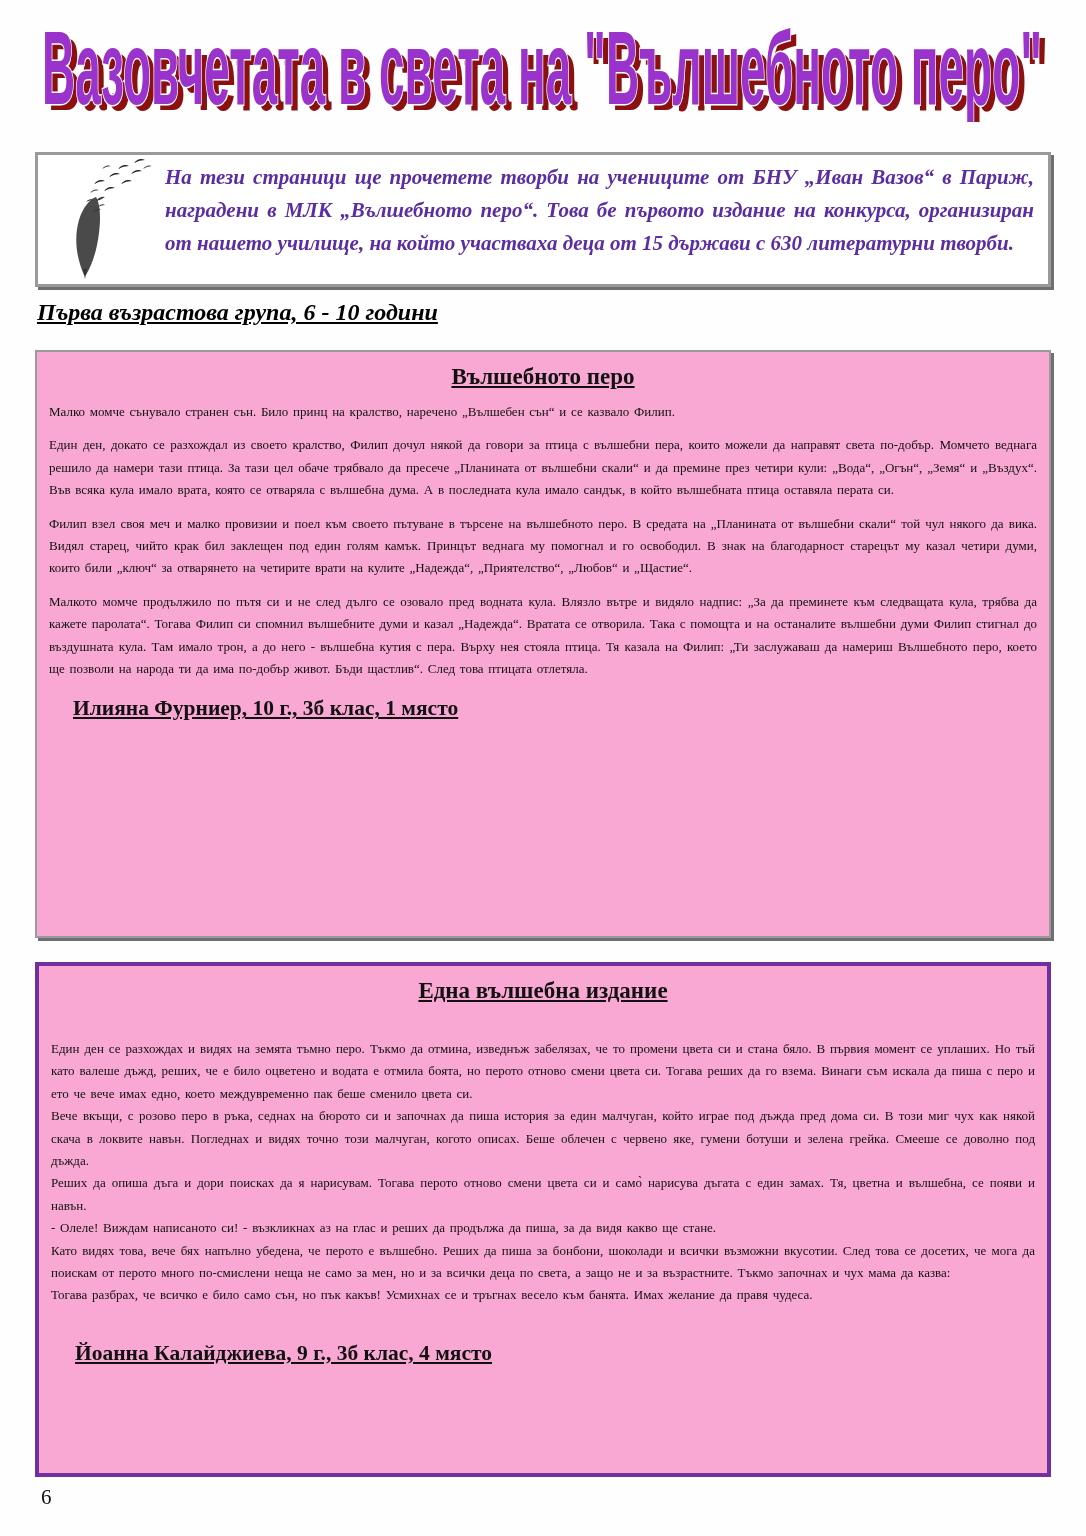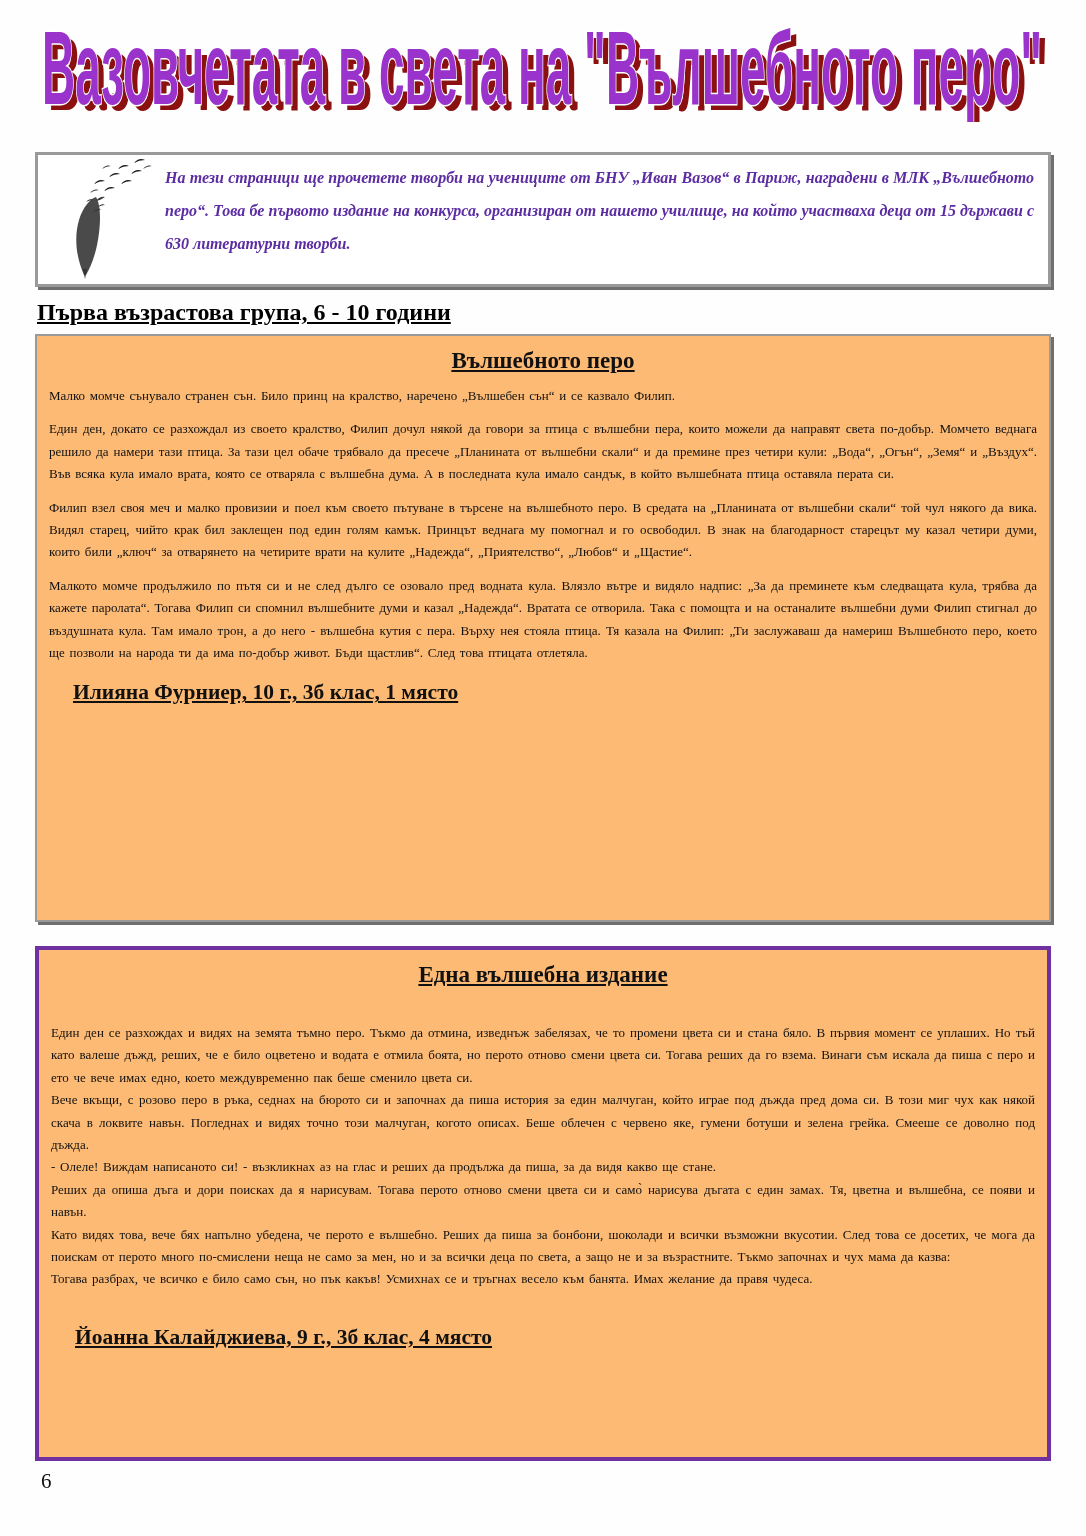--- a/index.html
+++ b/index.html
@@ -45,42 +45,43 @@
   .intro-feather {
     flex: 0 0 125px;
     height: 129px;
     display: flex;
     align-items: center;
     justify-content: center;
   }
   .intro-text {
     flex: 1 1 auto;
     padding: 6px 14px 0 2px;
-    font-size: 16px;
+    font-size: 21px;
     line-height: 33px;
     font-style: italic;
     font-weight: bold;
     color: #5b2ca2;
     text-align: justify;
   }
 
   
   .section-heading {
-    margin: 12px 0 8px 2px;
+    margin: 12px 0 24px 2px;
     font-size: 24px;
     font-weight: bold;
+    font-style: italic;
     text-decoration: underline;
     color: #000;
   }
 
   
   .story-box {
     width: 1016px;
     box-sizing: border-box;
-    background: #fdba74;
+    background: #f9a8d4;
     padding: 6px 12px 10px 12px;
   }
   .story-box.gray {
     border: 2px solid #9a9a9a;
     box-shadow: 3px 3px 0 #6f6f6f;
     margin-top: 0;
     min-height: 588px;
   }
   .story-box.purple {
     border: 4px solid #7030a0;
@@ -170,22 +171,22 @@
       <p>Малкото момче продължило по пътя си и не след дълго се озовало пред водната кула. Влязло вътре и видяло надпис: „За да преминете към следващата кула, трябва да кажете паролата“. Тогава Филип си спомнил вълшебните думи и казал „Надежда“. Вратата се отворила. Така с помощта и на останалите вълшебни думи Филип стигнал до въздушната кула. Там имало трон, а до него - вълшебна кутия с пера. Върху нея стояла птица. Тя казала на Филип: „Ти заслужаваш да намериш Вълшебното перо, което ще позволи на народа ти да има по-добър живот. Бъди щастлив“. След това птицата отлетяла.</p>
     </div>
     <span class="story-author">Илияна Фурниер, 10 г., 3б клас, 1 място</span>
   </div>
 
   <div class="story-box purple">
     <div class="story-title spaced">Една вълшебна издание</div>
     <div class="story-body tight">
       <p>Един ден се разхождах и видях на земята тъмно перо. Тъкмо да отмина,  изведнъж забелязах, че то промени цвета си и стана бяло. В първия момент се уплаших. Но тъй като валеше дъжд, реших, че е било оцветено и водата е отмила боята, но перото отново смени цвета си. Тогава реших да го взема. Винаги съм искала да пиша с перо и ето че вече имах едно, което междувременно пак беше сменило цвета си.</p>
       <p>Вече вкъщи, с розово перо в ръка, седнах на бюрото си и започнах да пиша история за един малчуган, който играе под дъжда пред дома си. В този миг чух как някой скача в локвите навън. Погледнах и видях точно този малчуган, когото описах. Беше облечен с червено яке, гумени ботуши и зелена грейка. Смееше се доволно под дъжда.</p>
+      <p>Реших да опиша дъга и дори поисках да я нарисувам. Тогава перото отново смени цвета си и само̀ нарисува дъгата с един замах. Тя, цветна и вълшебна, се появи и навън.</p>
       <p>- Олеле! Виждам написаното си! - възкликнах аз на глас и реших да продължа да пиша, за да видя какво ще стане.</p>
-      <p>Реших да опиша дъга и дори поисках да я нарисувам. Тогава перото отново смени цвета си и само̀ нарисува дъгата с един замах. Тя, цветна и вълшебна, се появи и навън.</p>
       <p>Като видях това, вече бях напълно убедена, че перото е вълшебно. Реших да пиша за бонбони, шоколади и всички възможни вкусотии. След това се досетих, че мога да поискам от перото много по-смислени неща не само за мен, но и за всички деца по света, а защо не и за възрастните. Тъкмо започнах и чух мама да казва:</p>
       <p>Тогава разбрах, че всичко е било само сън, но пък какъв! Усмихнах се и тръгнах весело към банята. Имах желание да правя чудеса.</p>
     </div>
     <br>
     <span class="story-author">Йоанна Калайджиева, 9 г., 3б клас, 4 място</span>
   </div>
 
   <div class="page-number">6</div>
 
 </div>

